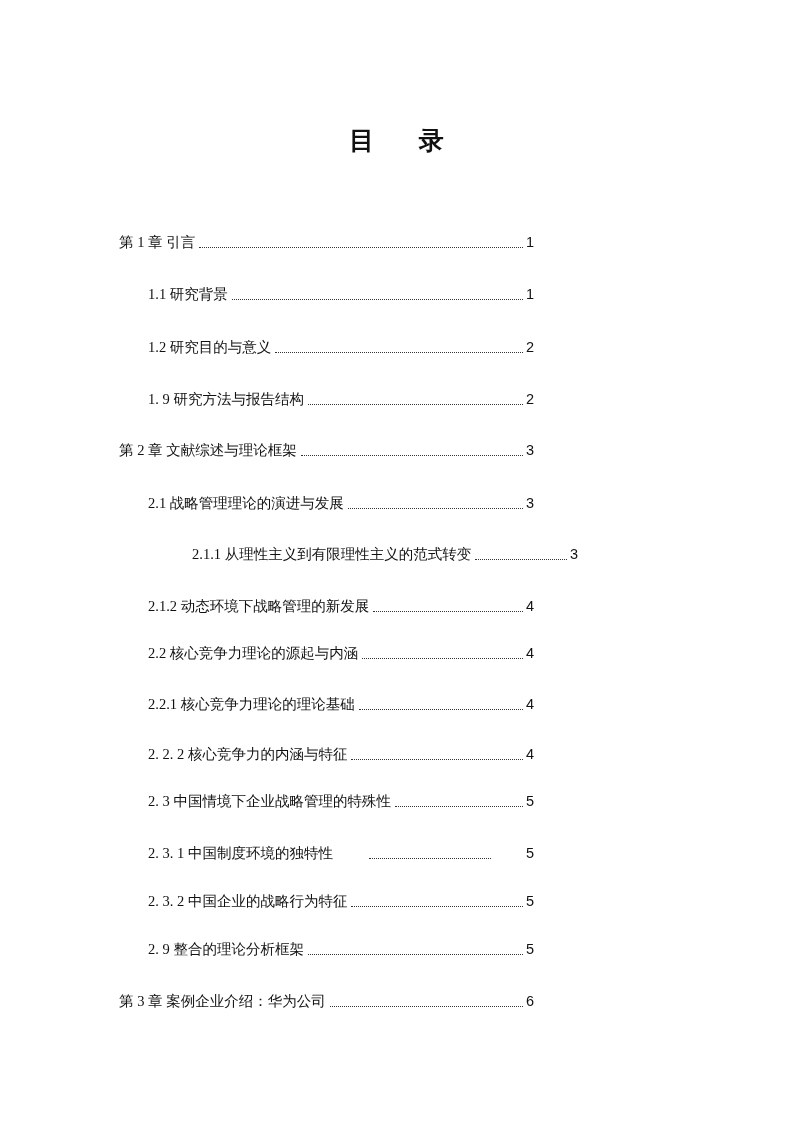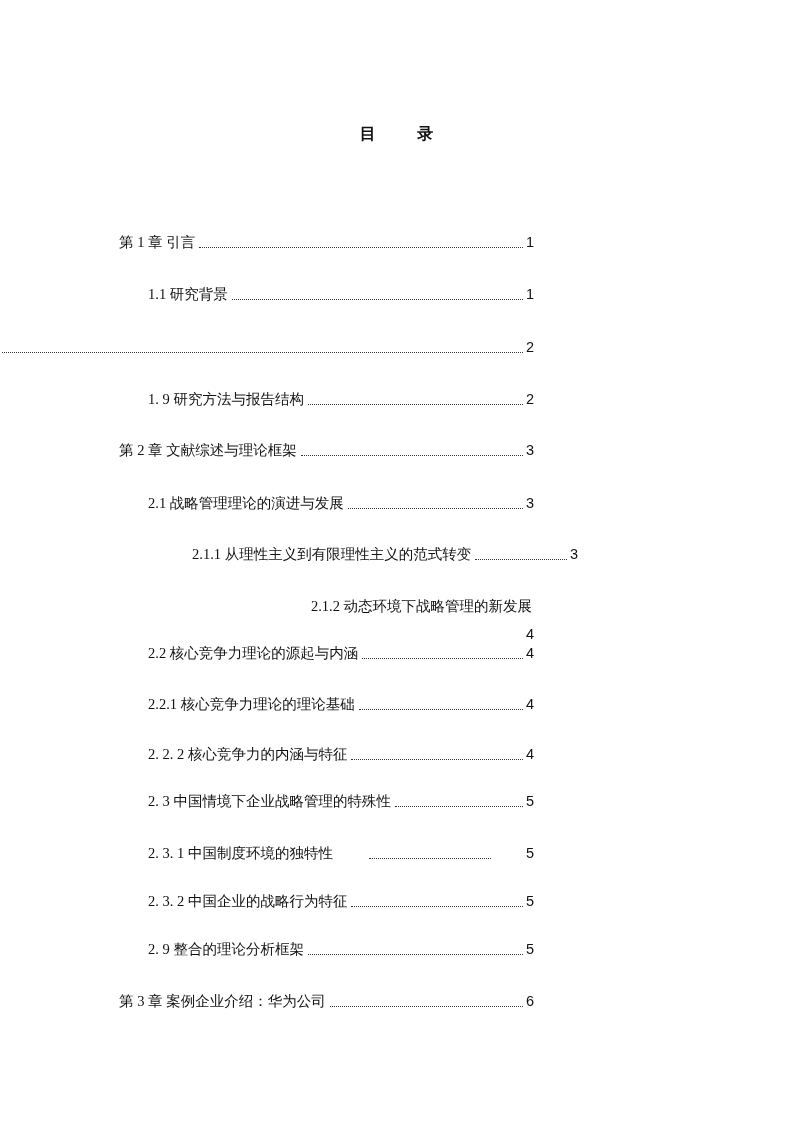--- a/index.html
+++ b/index.html
@@ -3,21 +3,21 @@
   <meta charset="utf-8">
   <style>
     html, body { margin: 0; padding: 0; background: #ffffff; }
     body {
       width: 793px; height: 1122px; position: relative; overflow: hidden;
       font-family: "Liberation Serif", "DejaVu Serif", serif;
       color: #111111;
     }
     .page-title {
       position: absolute; top: 124px; left: 0; width: 793px;
-      text-align: center; font-size: 16px; font-weight: bold;
+      text-align: center; font-size: 25px; font-weight: bold;
       letter-spacing: 18px; text-indent: 18px;
       font-family: "DejaVu Sans", "Liberation Sans", sans-serif;
     }
     .toc { position: absolute; top: 0; left: 0; width: 793px; }
     .toc-row {
       position: absolute; left: 0; width: 656px; height: 22px;
       display: flex; align-items: flex-end; font-size: 14.5px; line-height: 22px;
       cursor: pointer;
     }
     .toc-row .label { white-space: nowrap; padding-right: 2px; }
@@ -42,20 +42,21 @@
       <span class="label">第 1 章  引言</span>
       <span class="leader"></span>
       <span class="page">1</span>
     </div>
   <div class="toc-row lvl2" style="top: 283px; padding-right: 122px; box-sizing: border-box;">
       <span class="label">1.1  研究背景</span>
       <span class="leader"></span>
       <span class="page">1</span>
     </div>
   <div class="toc-row lvl2" style="top: 336px; padding-right: 122px; box-sizing: border-box;">
+      <span class="label">1.2  研究目的与意义</span>
       <span class="leader"></span>
       <span class="page">2</span>
     </div>
   <div class="toc-row lvl2" style="top: 388px; padding-right: 122px; box-sizing: border-box;">
       <span class="label">1. 9  研究方法与报告结构</span>
       <span class="leader"></span>
       <span class="page">2</span>
     </div>
   <div class="toc-row lvl1" style="top: 439px; padding-right: 122px; box-sizing: border-box;">
       <span class="label">第 2 章  文献综述与理论框架</span>
@@ -65,21 +66,21 @@
   <div class="toc-row lvl2" style="top: 492px; padding-right: 122px; box-sizing: border-box;">
       <span class="label">2.1  战略管理理论的演进与发展</span>
       <span class="leader"></span>
       <span class="page">3</span>
     </div>
   <div class="toc-row lvl2" style="top: 543px; padding-right: 122px; box-sizing: border-box; margin-left: 44px;">
       <span class="label">2.1.1  从理性主义到有限理性主义的范式转变</span>
       <span class="leader"></span>
       <span class="page">3</span>
     </div>
-  <div class="toc-row lvl2" style="top: 595px; padding-right: 122px; box-sizing: border-box; flex-direction: column;">
+  <div class="toc-row lvl2" style="top: 595px; padding-right: 122px; box-sizing: border-box;">
       <span class="label">2.1.2  动态环境下战略管理的新发展</span>
       <span class="leader"></span>
       <span class="page">4</span>
     </div>
   <div class="toc-row lvl2" style="top: 642px; padding-right: 122px; box-sizing: border-box;">
       <span class="label">2.2  核心竞争力理论的源起与内涵</span>
       <span class="leader"></span>
       <span class="page">4</span>
     </div>
   <div class="toc-row lvl2" style="top: 693px; padding-right: 122px; box-sizing: border-box;">

